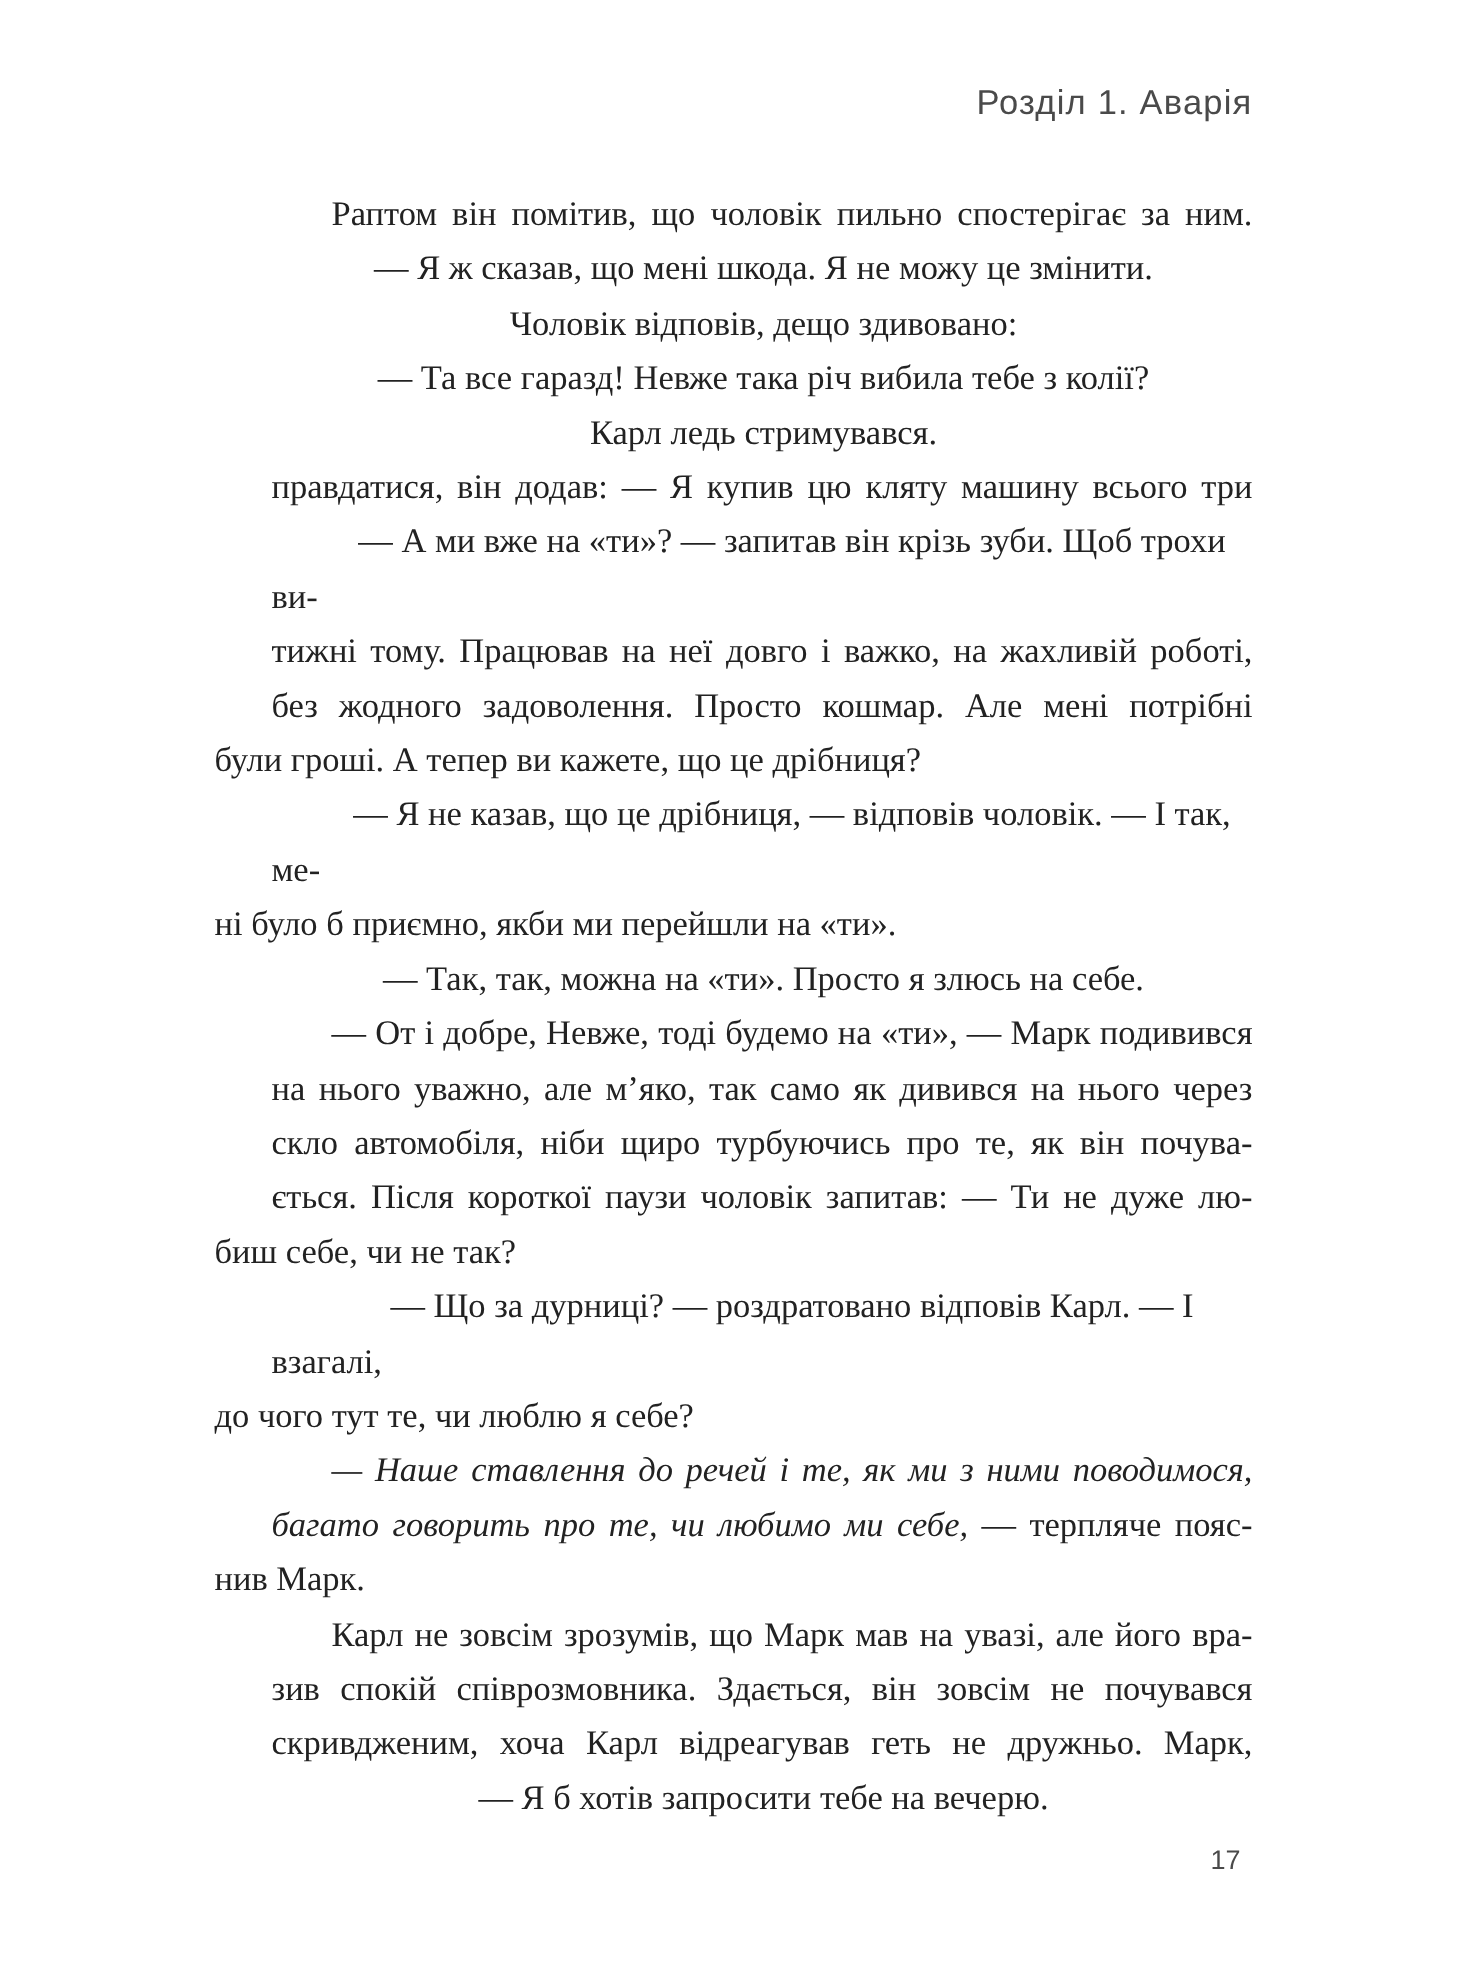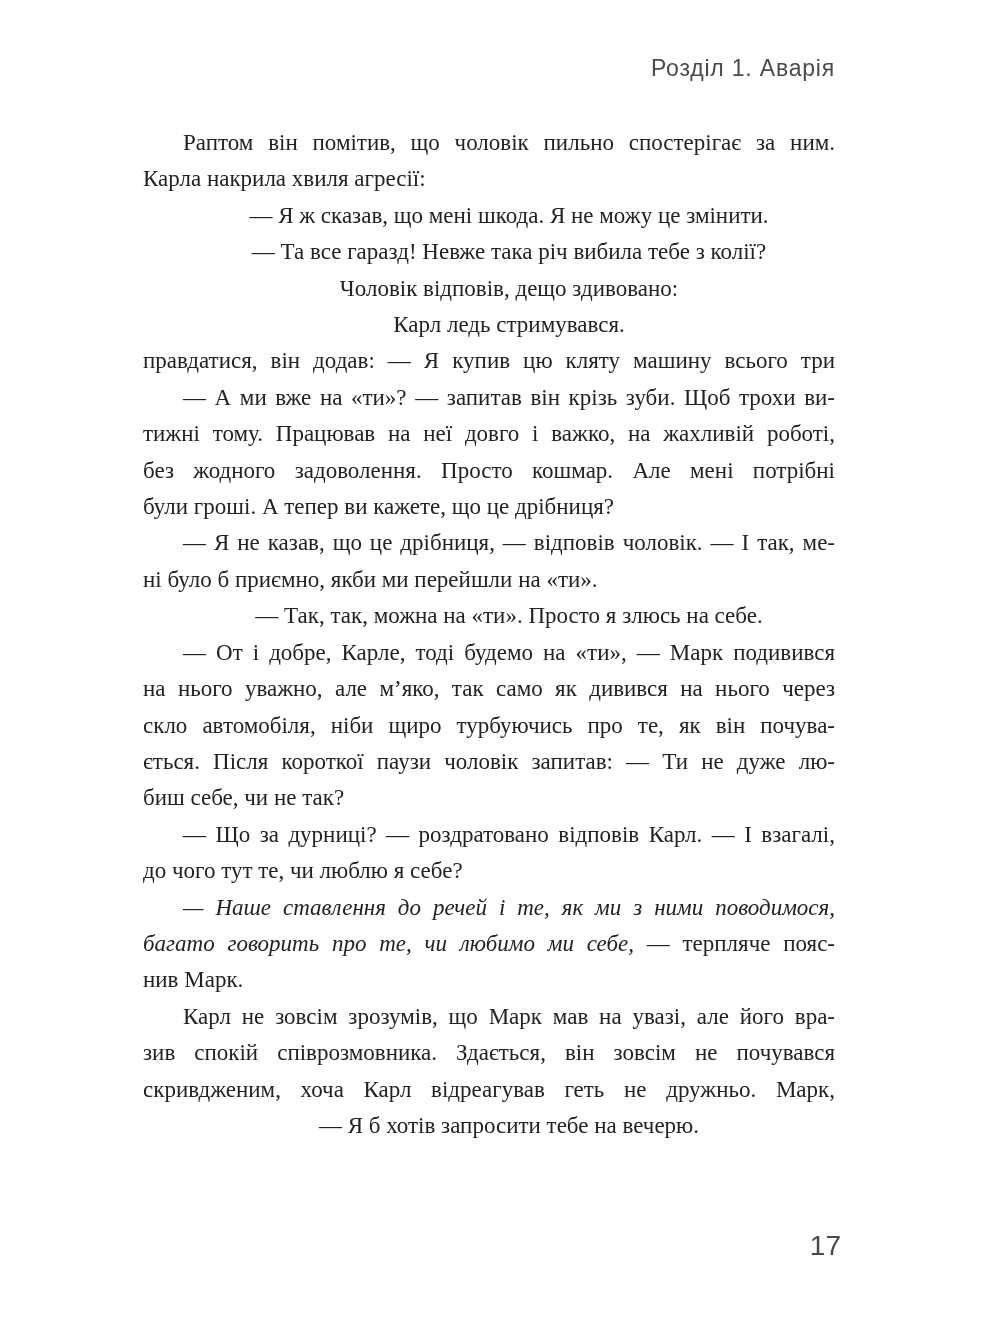--- a/index.html
+++ b/index.html
@@ -37,76 +37,76 @@
   }
   .paragraph {
     margin: 0;
   }
   .line {
     white-space: normal;
   }
   .line.just {
     text-align: justify;
     text-align-last: justify;
+    margin-left: 38px;
   }
   .line.indent {
     text-indent: 40px;
     text-align: center;
   }
   .italic {
     font-style: italic;
   }
   .page-number {
     position: absolute;
     top: 1230px;
-    right: 144px;
+    right: 158px;
     font-family: "Liberation Sans", sans-serif;
-    font-size: 28px;
+    font-size: 18px;
     font-weight: 300;
     color: #4a4a4a;
   }
 </style>
 </head>
 <body>
 
 <div class="running-header">Розділ 1. Аварія</div>
 
 <div class="text-block">
     <div class="paragraph">
       <div class="line indent just"><span>Раптом він помітив, що чоловік пильно спостерігає за ним.</span></div>
-      <div class="line"><span>Карла накрила хвиля агресії:</span></div>
     </div>
     <div class="paragraph">
       <div class="line indent"><span>— Я ж сказав, що мені шкода. Я не можу це змінити.</span></div>
     </div>
     <div class="paragraph">
-      <div class="line indent"><span>— Та все гаразд! Невже така річ вибила тебе з колії?</span></div>
+      <div class="line indent"><span>Чоловік відповів, дещо здивовано:</span></div>
     </div>
     <div class="paragraph">
-      <div class="line indent"><span>Чоловік відповів, дещо здивовано:</span></div>
+      <div class="line indent"><span>— Та все гаразд! Невже така річ вибила тебе з колії?</span></div>
     </div>
     <div class="paragraph">
       <div class="line indent"><span>Карл ледь стримувався.</span></div>
     </div>
     <div class="paragraph">
       <div class="line just"><span>правдатися, він додав: — Я купив цю кляту машину всього три</span></div>
       <div class="line indent just"><span>— А ми вже на «ти»? — запитав він крізь зуби. Щоб трохи ви-</span></div>
       <div class="line just"><span>тижні тому. Працював на неї довго і важко, на жахливій роботі,</span></div>
       <div class="line just"><span>без жодного задоволення. Просто кошмар. Але мені потрібні</span></div>
       <div class="line"><span>були гроші. А тепер ви кажете, що це дрібниця?</span></div>
     </div>
     <div class="paragraph">
       <div class="line indent just"><span>— Я не казав, що це дрібниця, — відповів чоловік. — І так, ме-</span></div>
       <div class="line"><span>ні було б приємно, якби ми перейшли на «ти».</span></div>
     </div>
     <div class="paragraph">
       <div class="line indent"><span>— Так, так, можна на «ти». Просто я злюсь на себе.</span></div>
     </div>
     <div class="paragraph">
-      <div class="line indent just"><span>— От і добре, Карле, тоді будемо на «ти», — Марк подивився</span></div>
+      <div class="line indent just"><span>— От і добре, Невже, тоді будемо на «ти», — Марк подивився</span></div>
       <div class="line just"><span>на нього уважно, але м’яко, так само як дивився на нього через</span></div>
       <div class="line just"><span>скло автомобіля, ніби щиро турбуючись про те, як він почува-</span></div>
       <div class="line just"><span>ється. Після короткої паузи чоловік запитав: — Ти не дуже лю-</span></div>
       <div class="line"><span>биш себе, чи не так?</span></div>
     </div>
     <div class="paragraph">
       <div class="line indent just"><span>— Що за дурниці? — роздратовано відповів Карл. — І взагалі,</span></div>
       <div class="line"><span>до чого тут те, чи люблю я себе?</span></div>
     </div>
     <div class="paragraph">

